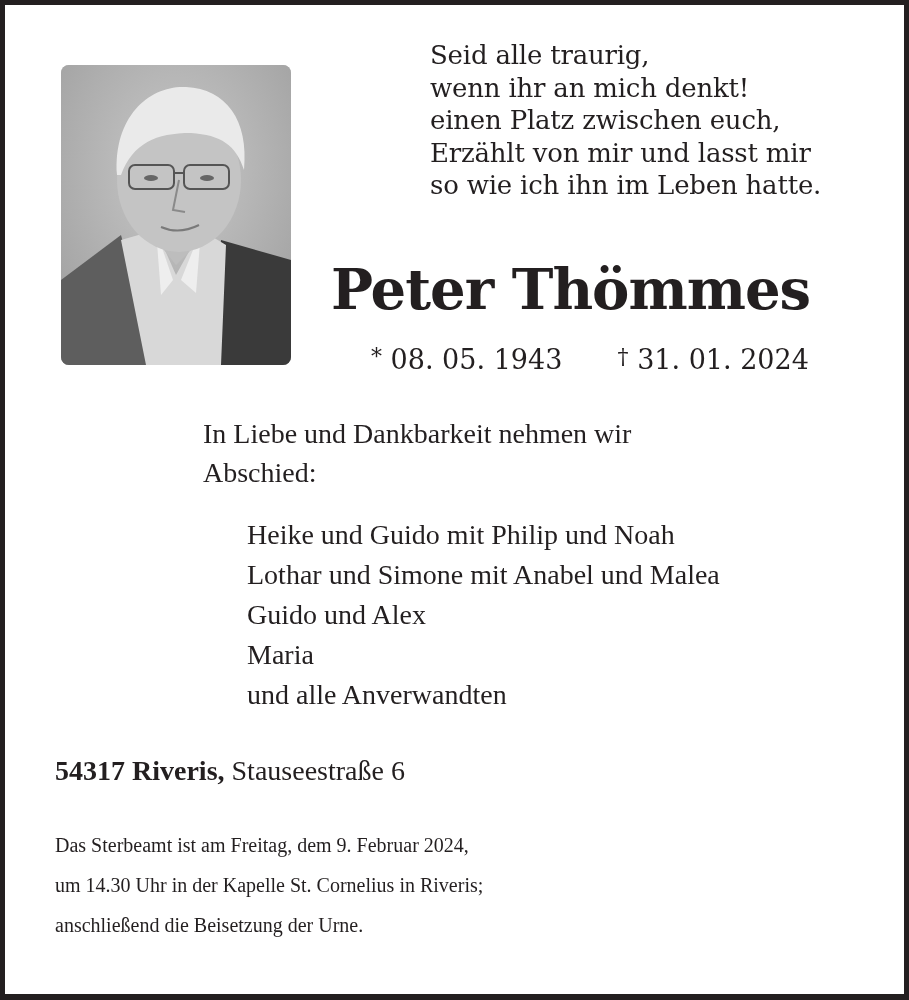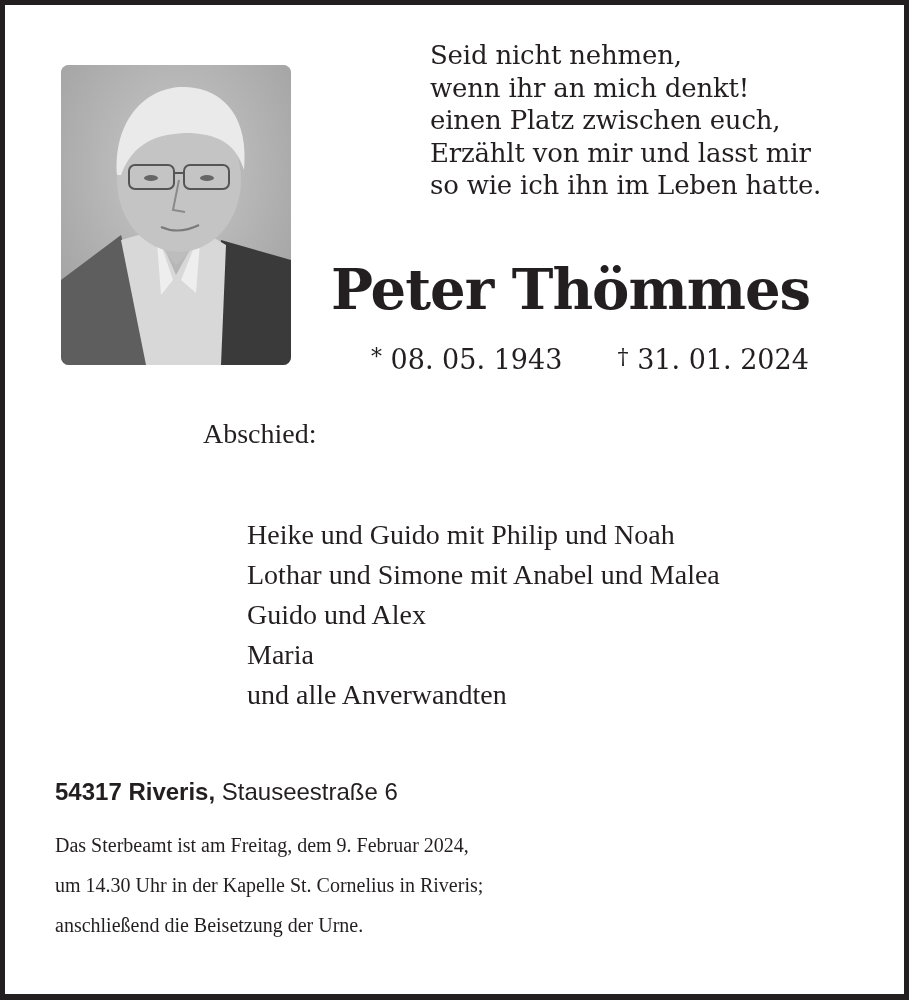--- a/index.html
+++ b/index.html
@@ -41,23 +41,22 @@
     }
     .family {
       position: absolute; left: 198px; top: 510px; width: 680px;
       font-size: 28px; line-height: 40px;
       font-family: "Liberation Serif", "DejaVu Serif", serif;
       margin-left: 44px;
     }
     .family div, .farewell div { white-space: nowrap; }
     .address {
       position: absolute; left: 50px; top: 746px; width: 800px;
-      font-size: 24px; line-height: 40px; white-space: nowrap;
-      font-family: Liberation Sans, sans-serif;
-      margin-top: 21px;
+      font-size: 28px; line-height: 40px; white-space: nowrap;
+      font-family: Liberation Serif, serif;
     }
     .address b { font-weight: bold; }
     .service {
       position: absolute; left: 50px; top: 820px; width: 830px;
       font-size: 20px; line-height: 40px;
       font-family: "Liberation Serif", "DejaVu Serif", serif;
     }
     .service div { white-space: nowrap; }
   </style>
 </head>
@@ -94,38 +93,39 @@
 
       <ellipse cx="90" cy="113" rx="7" ry="3" fill="#666"></ellipse>
       <ellipse cx="146" cy="113" rx="7" ry="3" fill="#666"></ellipse>
 
       <path d="M118 115 L112 145 L124 147" fill="none" stroke="#8a8a8a" stroke-width="2"></path>
       <path d="M100 162 Q118 170 138 160" fill="none" stroke="#7a7a7a" stroke-width="2"></path>
     </svg>
   </div>
 
   <div class="poem">
-    <div>Seid nicht nehmen,</div>
+    <div>Seid alle traurig,</div>
     <div>wenn ihr an mich denkt!</div>
     <div>einen Platz zwischen euch,</div>
     <div>Erzählt von mir und lasst mir</div>
     <div>so wie ich ihn im Leben hatte.</div>
   </div>
 
   <div class="name">Peter Thömmes</div>
 
   <div class="dates">
     <span class="sym">*</span>
     <span>08. 05. 1943</span>
     <span class="gap"></span>
     <span class="sym">†</span>
     <span>31. 01. 2024</span>
   </div>
 
   <div class="farewell">
+    <div>In Liebe und Dankbarkeit nehmen wir</div>
     <div>Abschied:</div>
   </div>
 
   <div class="family">
     <div>Heike und Guido mit Philip und Noah</div>
     <div>Lothar und Simone mit Anabel und Malea</div>
     <div>Guido und Alex</div>
     <div>Maria</div>
     <div>und alle Anverwandten</div>
   </div>

